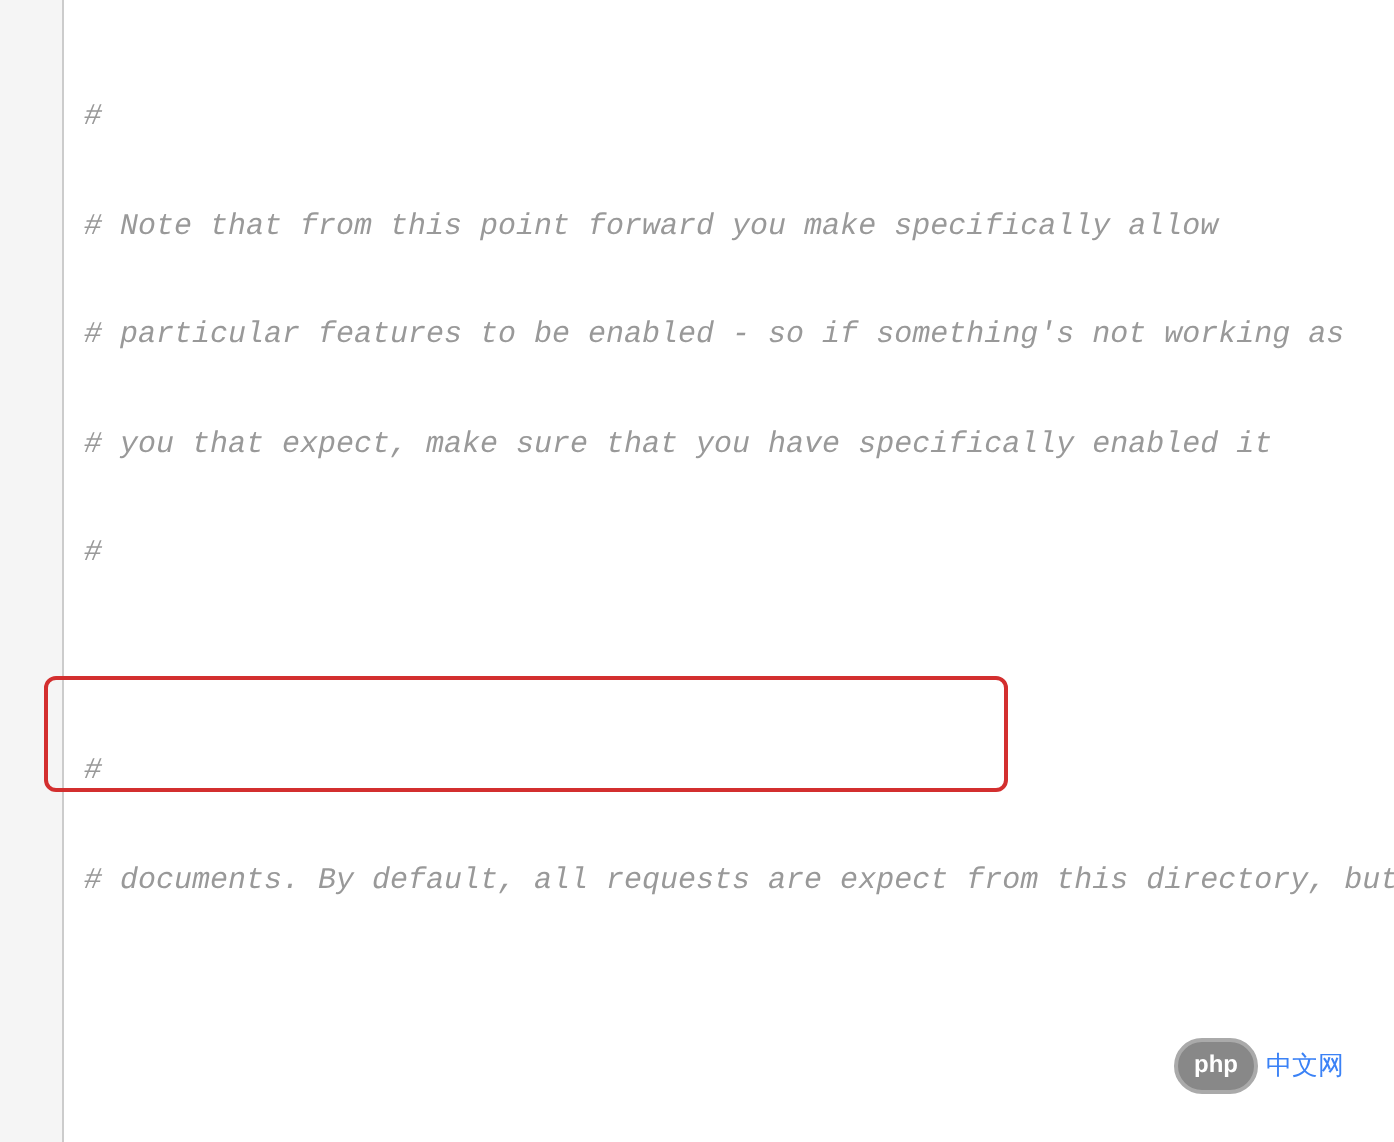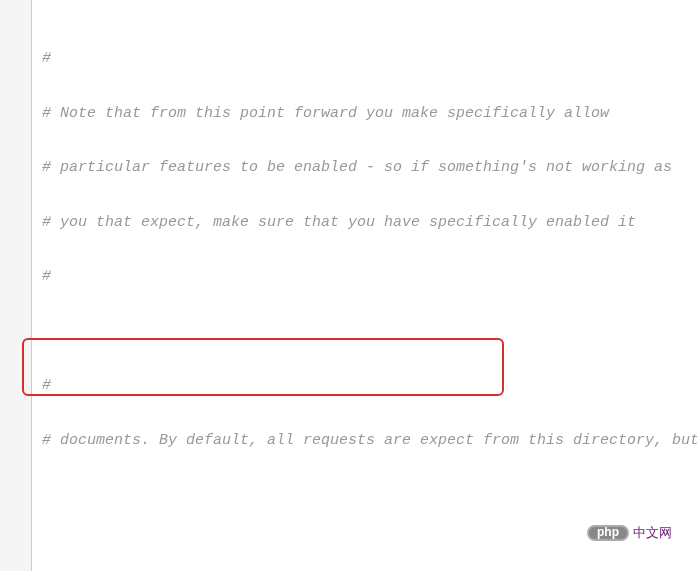--- a/index.html
+++ b/index.html
@@ -51,35 +51,35 @@
       right: 0;
       bottom: 20px;
       width: 110px;
       height: 36px;
       z-index: 10;
       display: flex;
       align-items: center;
     }
     .wm-logo {
       width: 42px;
-      height: 16px;
+      height: 28px;
       background: #888;
       border-radius: 14px;
       display: flex;
       align-items: center;
       justify-content: center;
       color: #fff;
       font-size: 12px;
       font-style: normal;
       font-weight: bold;
       font-family: sans-serif;
       border: 2px solid #aaa;
     }
     .wm-text {
-      color: #701a75;
+      color: #3b82f6;
       font-size: 13px;
       font-style: normal;
       font-family: 'Microsoft YaHei', sans-serif;
       margin-left: 4px;
     }
   </style>
 </head>
 <body>
 
 <div class="gutter"></div>

